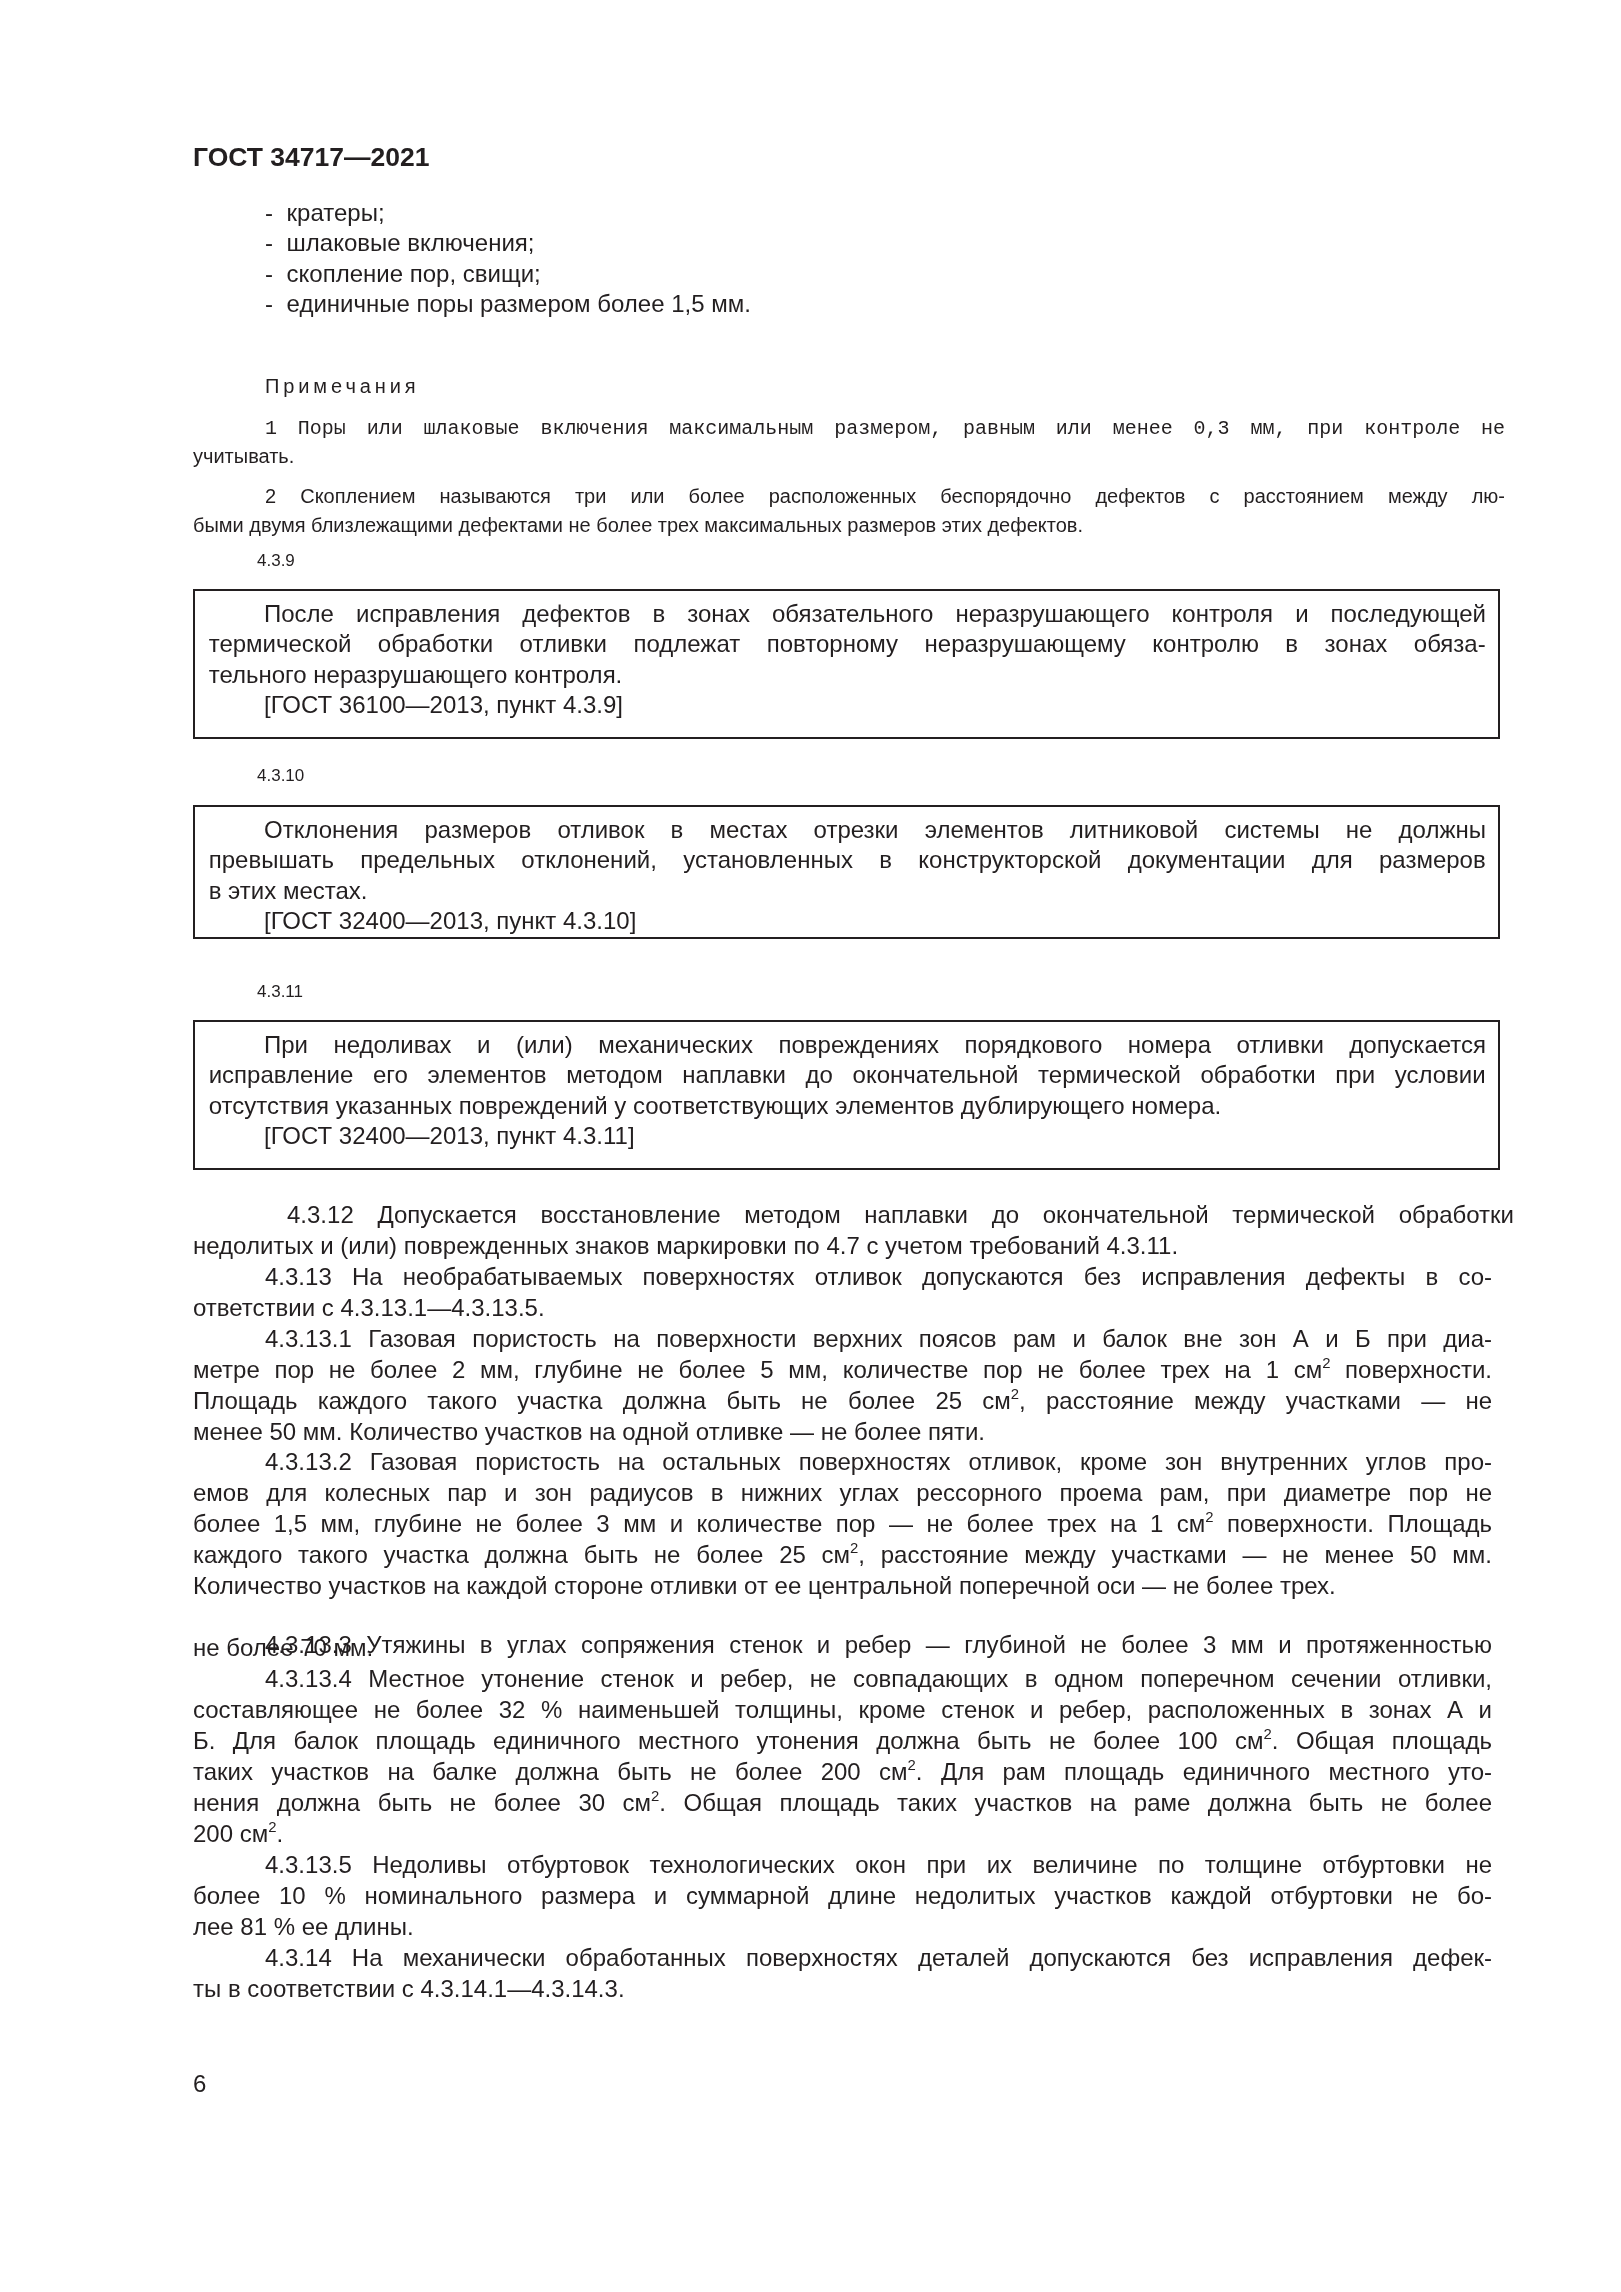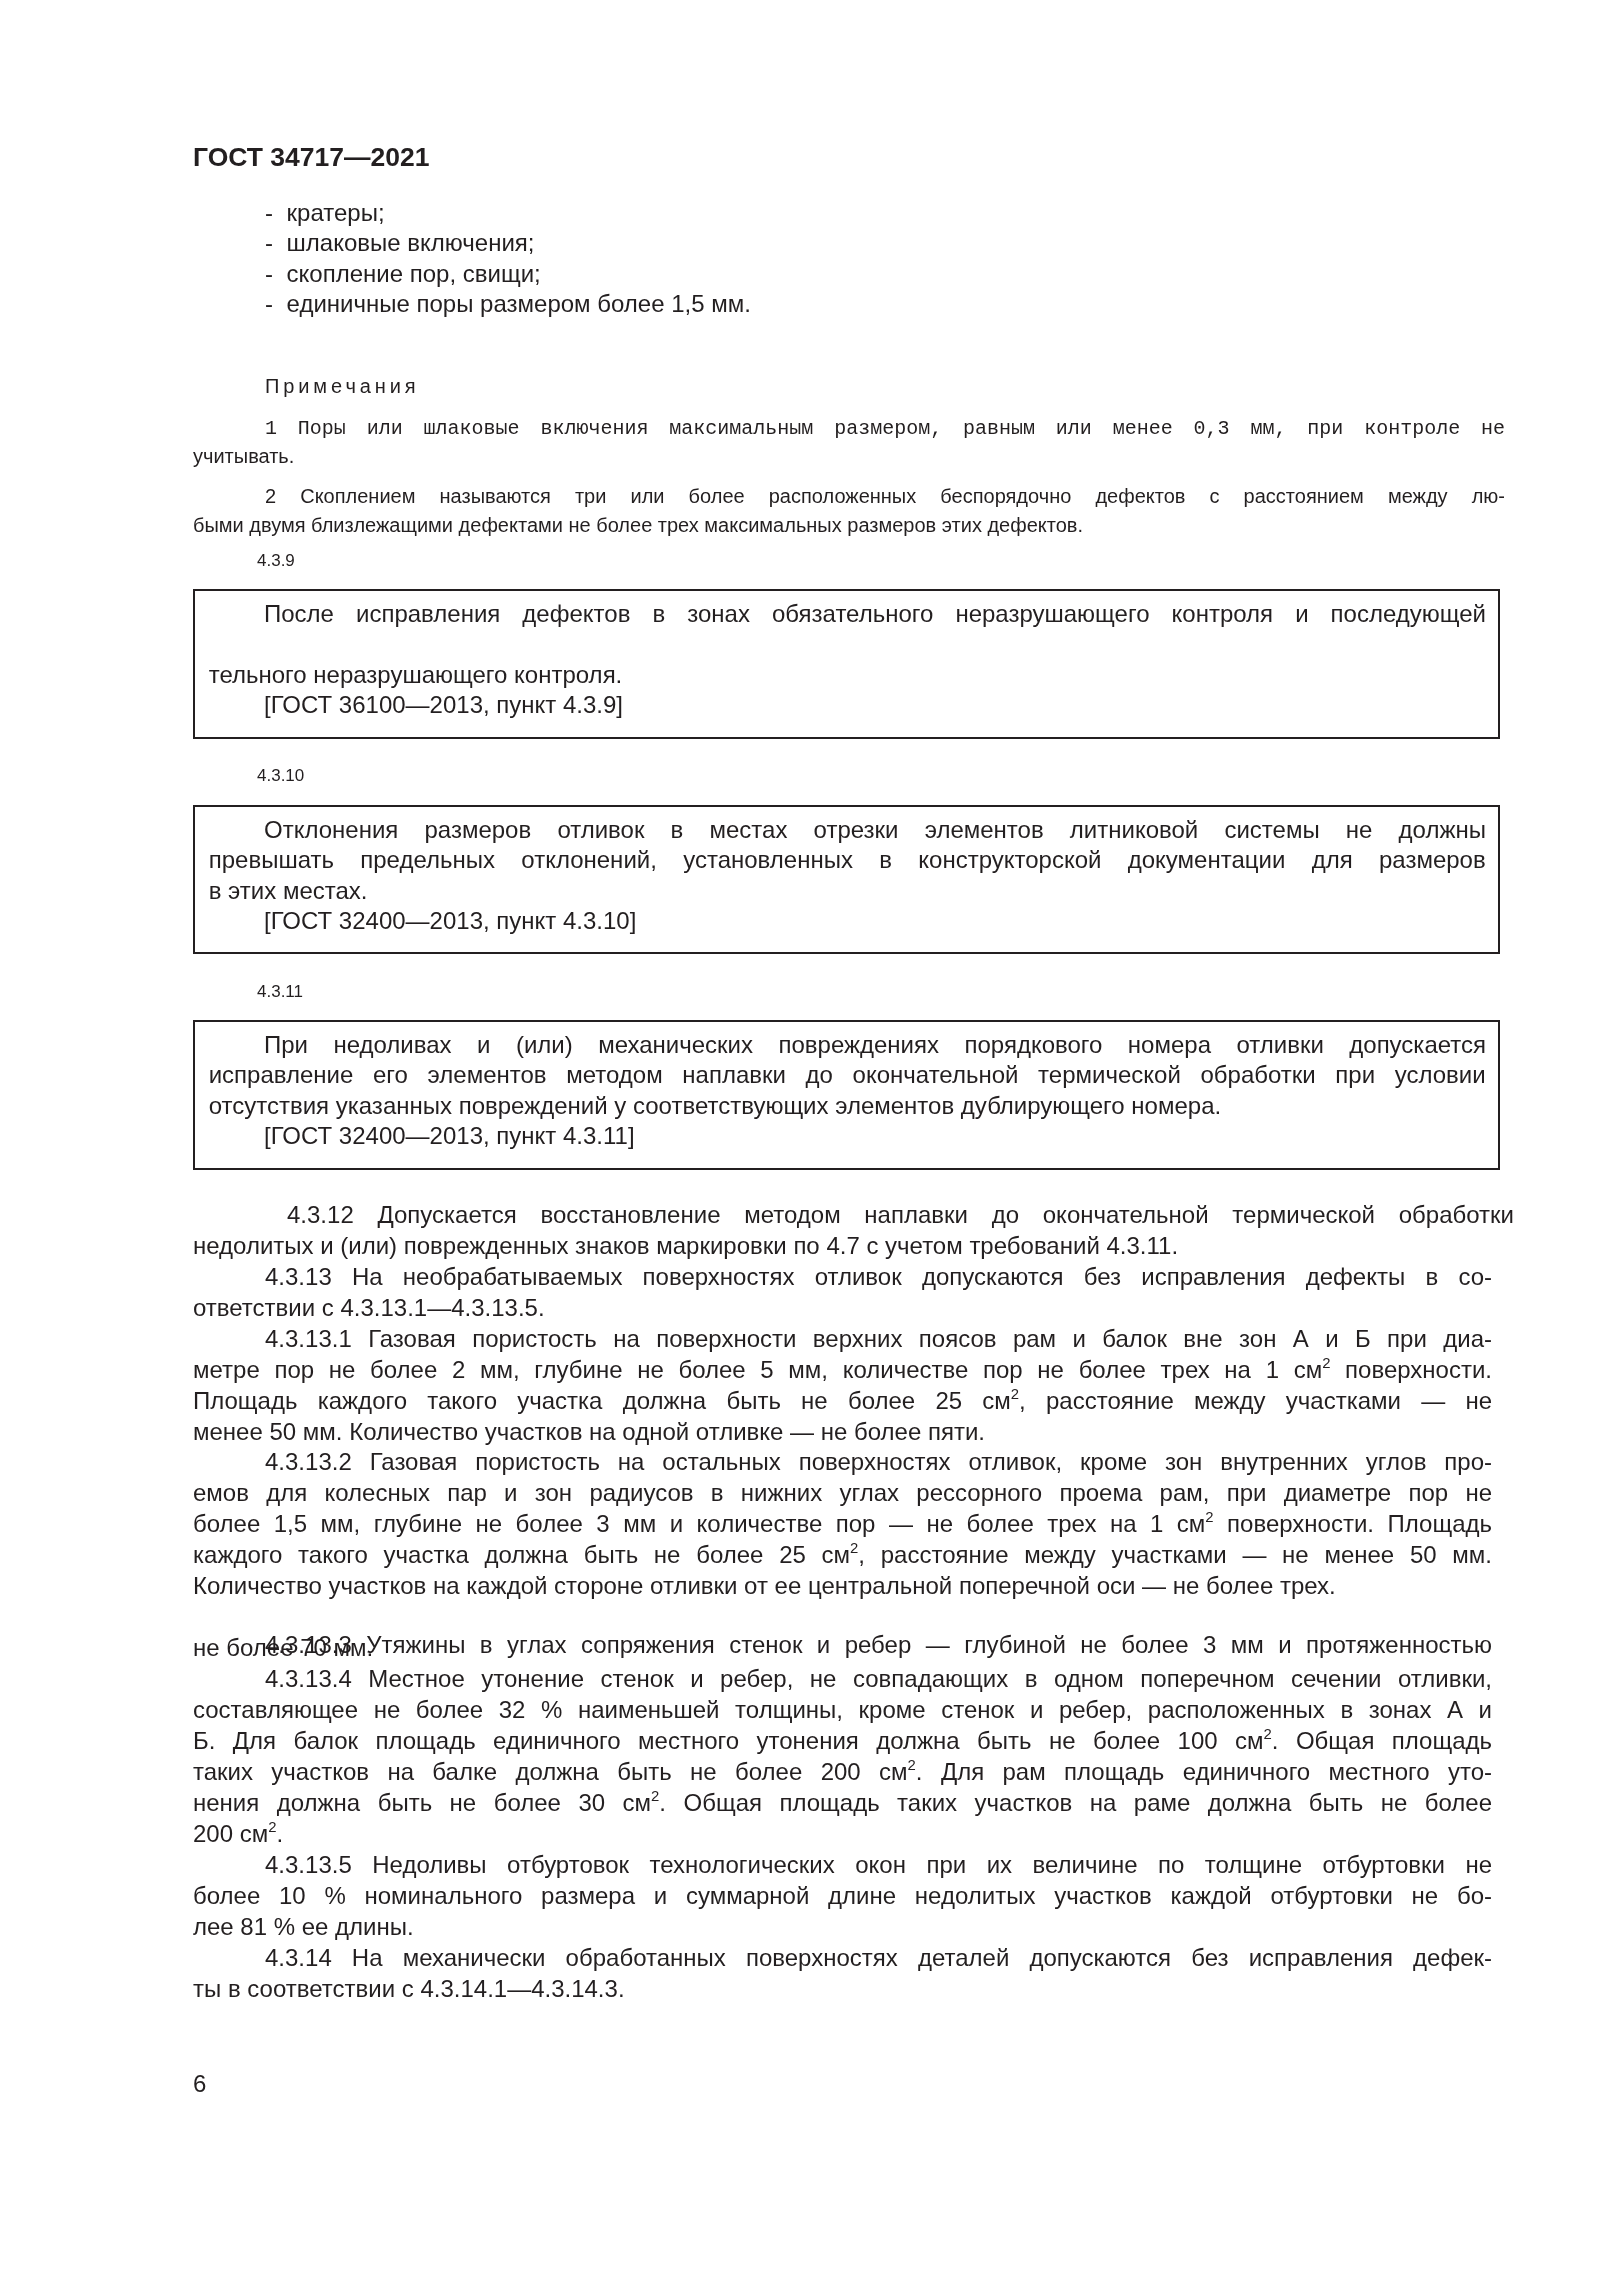--- a/index.html
+++ b/index.html
@@ -43,26 +43,27 @@
   <div class="abs notes-title">Примечания</div>
   <div class="jline note-font" style="left:265px; width:1240px; top:416px;font-family:Liberation Mono, monospace;">1 Поры или шлаковые включения максимальным размером, равным или менее 0,3 мм, при контроле не</div>
   <div class="line note-font" style="left:193px; top:444px;">учитывать.</div>
   <div class="jline note-font" style="left:265px; width:1240px; top:484px;">2 Скоплением называются три или более расположенных беспорядочно дефектов с расстоянием между лю-</div>
   <div class="line note-font" style="left:193px; top:513px;">быми двумя близлежащими дефектами не более трех максимальных размеров этих дефектов.</div>
 </div>
 
 <div class="abs clause-label" style="top:551px;">4.3.9</div>
 <div class="req-box" style="top:589px; height:150px;">
   <div class="jline body-font" style="left:69px; width:1222px; top:7.8px;">После исправления дефектов в зонах обязательного неразрушающего контроля и последующей</div>
+  <div class="jline body-font" style="left:13.7px; width:1277px; top:38px;">термической обработки отливки подлежат повторному неразрушающему контролю в зонах обяза-</div>
   <div class="line body-font" style="left:13.7px; top:69px;">тельного неразрушающего контроля.</div>
   <div class="line body-font" style="left:69px; top:99px;">[ГОСТ 36100—2013, пункт 4.3.9]</div>
 </div>
 
 <div class="abs clause-label" style="top:766px;">4.3.10</div>
-<div class="req-box" style="top:805px; height:149px;">
+<div class="req-box" style="top:805px; height:134px;">
   <div class="jline body-font" style="left:69px; width:1222px; top:7.8px;">Отклонения размеров отливок в местах отрезки элементов литниковой системы не должны</div>
   <div class="jline body-font" style="left:13.7px; width:1277px; top:38px;">превышать предельных отклонений, установленных в конструкторской документации для размеров</div>
   <div class="line body-font" style="left:13.7px; top:69px;">в этих местах.</div>
   <div class="line body-font" style="left:69px; top:99px;">[ГОСТ 32400—2013, пункт 4.3.10]</div>
 </div>
 
 <div class="abs clause-label" style="top:982px;">4.3.11</div>
 <div class="req-box" style="top:1020px; height:150px;">
   <div class="jline body-font" style="left:69px; width:1222px; top:7.8px;">При недоливах и (или) механических повреждениях порядкового номера отливки допускается</div>
   <div class="jline body-font" style="left:13.7px; width:1277px; top:38px;">исправление его элементов методом наплавки до окончательной термической обработки при условии</div>

